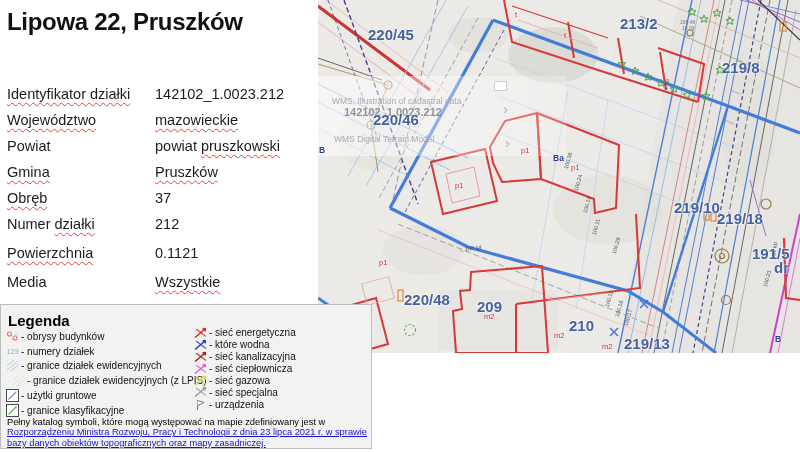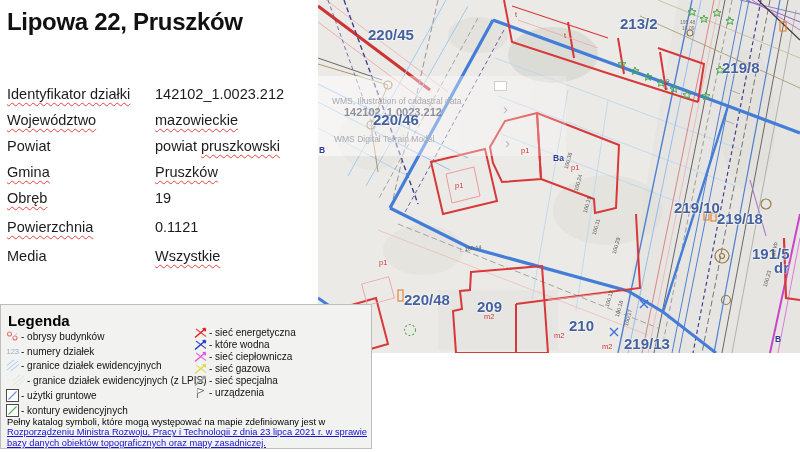--- a/index.html
+++ b/index.html
@@ -65,21 +65,25 @@
       <div class="drow">
         <div class="dlabel"><span>Powiat</span></div>
         <div class="dvalue"><span>powiat </span><span class="sq">pruszkowski</span></div>
       </div>
       <div class="drow">
         <div class="dlabel"><span class="sq">Gmina</span></div>
         <div class="dvalue"><span class="sq">Pruszków</span></div>
       </div>
       <div class="drow">
         <div class="dlabel"><span class="sq">Obręb</span></div>
-        <div class="dvalue"><span>19</span></div>
+        <div class="dvalue"><span>37</span></div>
+      </div>
+      <div class="drow">
+        <div class="dlabel"><span>Numer </span><span class="sq">działki</span></div>
+        <div class="dvalue"><span>212</span></div>
       </div>
       <div class="drow gap">
         <div class="dlabel"><span class="sq">Powierzchnia</span></div>
         <div class="dvalue"><span>0.1121</span></div>
       </div>
       <div class="drow gap">
         <div class="dlabel"><span>Media</span></div>
         <div class="dvalue"><span class="sq">Wszystkie</span></div>
       </div>
     </div>
@@ -324,41 +328,50 @@
         </span>
         <span class="lg-label">- użytki gruntowe</span>
       </div>
       <div class="lg-item">
         <span class="lg-icon">
           <svg width="13" height="13" viewBox="0 0 13 13">
             <rect x="0.5" y="0.5" width="12" height="12" fill="#fff" stroke="#4a4a4a" stroke-width="1"></rect>
             <path d="M2.5 10.5 L10.5 2.5" stroke="#58ad58" stroke-width="1.1"></path>
           </svg>
         </span>
-        <span class="lg-label">- kontury ewidencyjnych</span>
+        <span class="lg-label">- granice klasyfikacyjne</span>
       </div>
     </div>
   <div class="lg-col col-right" id="legend-right">
       <div class="lg-item">
         <span class="lg-icon">
           <svg width="14" height="12" viewBox="0 0 14 12">
             <path d="M1 10.5 L11.5 1.5 M11.5 1.5 L8.6 1.8 M11.5 1.5 L11.1 4.4" fill="none" stroke="#e02020" stroke-width="1.5"></path>
             <path d="M2 2 L12 9.5" fill="none" stroke="#e02020" stroke-width="1.2" opacity="0.8"></path>
           </svg>
         </span>
         <span class="lg-label">- sieć energetyczna</span>
       </div>
       <div class="lg-item">
         <span class="lg-icon">
           <svg width="14" height="12" viewBox="0 0 14 12">
             <path d="M1 10.5 L11.5 1.5 M11.5 1.5 L8.6 1.8 M11.5 1.5 L11.1 4.4" fill="none" stroke="#2238cc" stroke-width="1.5"></path>
             <path d="M2 2 L12 9.5" fill="none" stroke="#2238cc" stroke-width="1.2" opacity="0.8"></path>
           </svg>
         </span>
         <span class="lg-label">- które wodna</span>
+      </div>
+      <div class="lg-item">
+        <span class="lg-icon">
+          <svg width="14" height="12" viewBox="0 0 14 12">
+            <path d="M1 10.5 L11.5 1.5 M11.5 1.5 L8.6 1.8 M11.5 1.5 L11.1 4.4" fill="none" stroke="#b01818" stroke-width="1.5"></path>
+            <path d="M2 2 L12 9.5" fill="none" stroke="#b01818" stroke-width="1.2" opacity="0.8"></path>
+          </svg>
+        </span>
+        <span class="lg-label">- sieć kanalizacyjna</span>
       </div>
       <div class="lg-item">
         <span class="lg-icon">
           <svg width="14" height="12" viewBox="0 0 14 12">
             <path d="M1 10.5 L11.5 1.5 M11.5 1.5 L8.6 1.8 M11.5 1.5 L11.1 4.4" fill="none" stroke="#e058d8" stroke-width="1.5"></path>
             <path d="M2 2 L12 9.5" fill="none" stroke="#e058d8" stroke-width="1.2" opacity="0.8"></path>
           </svg>
         </span>
         <span class="lg-label">- sieć ciepłownicza</span>
       </div>

